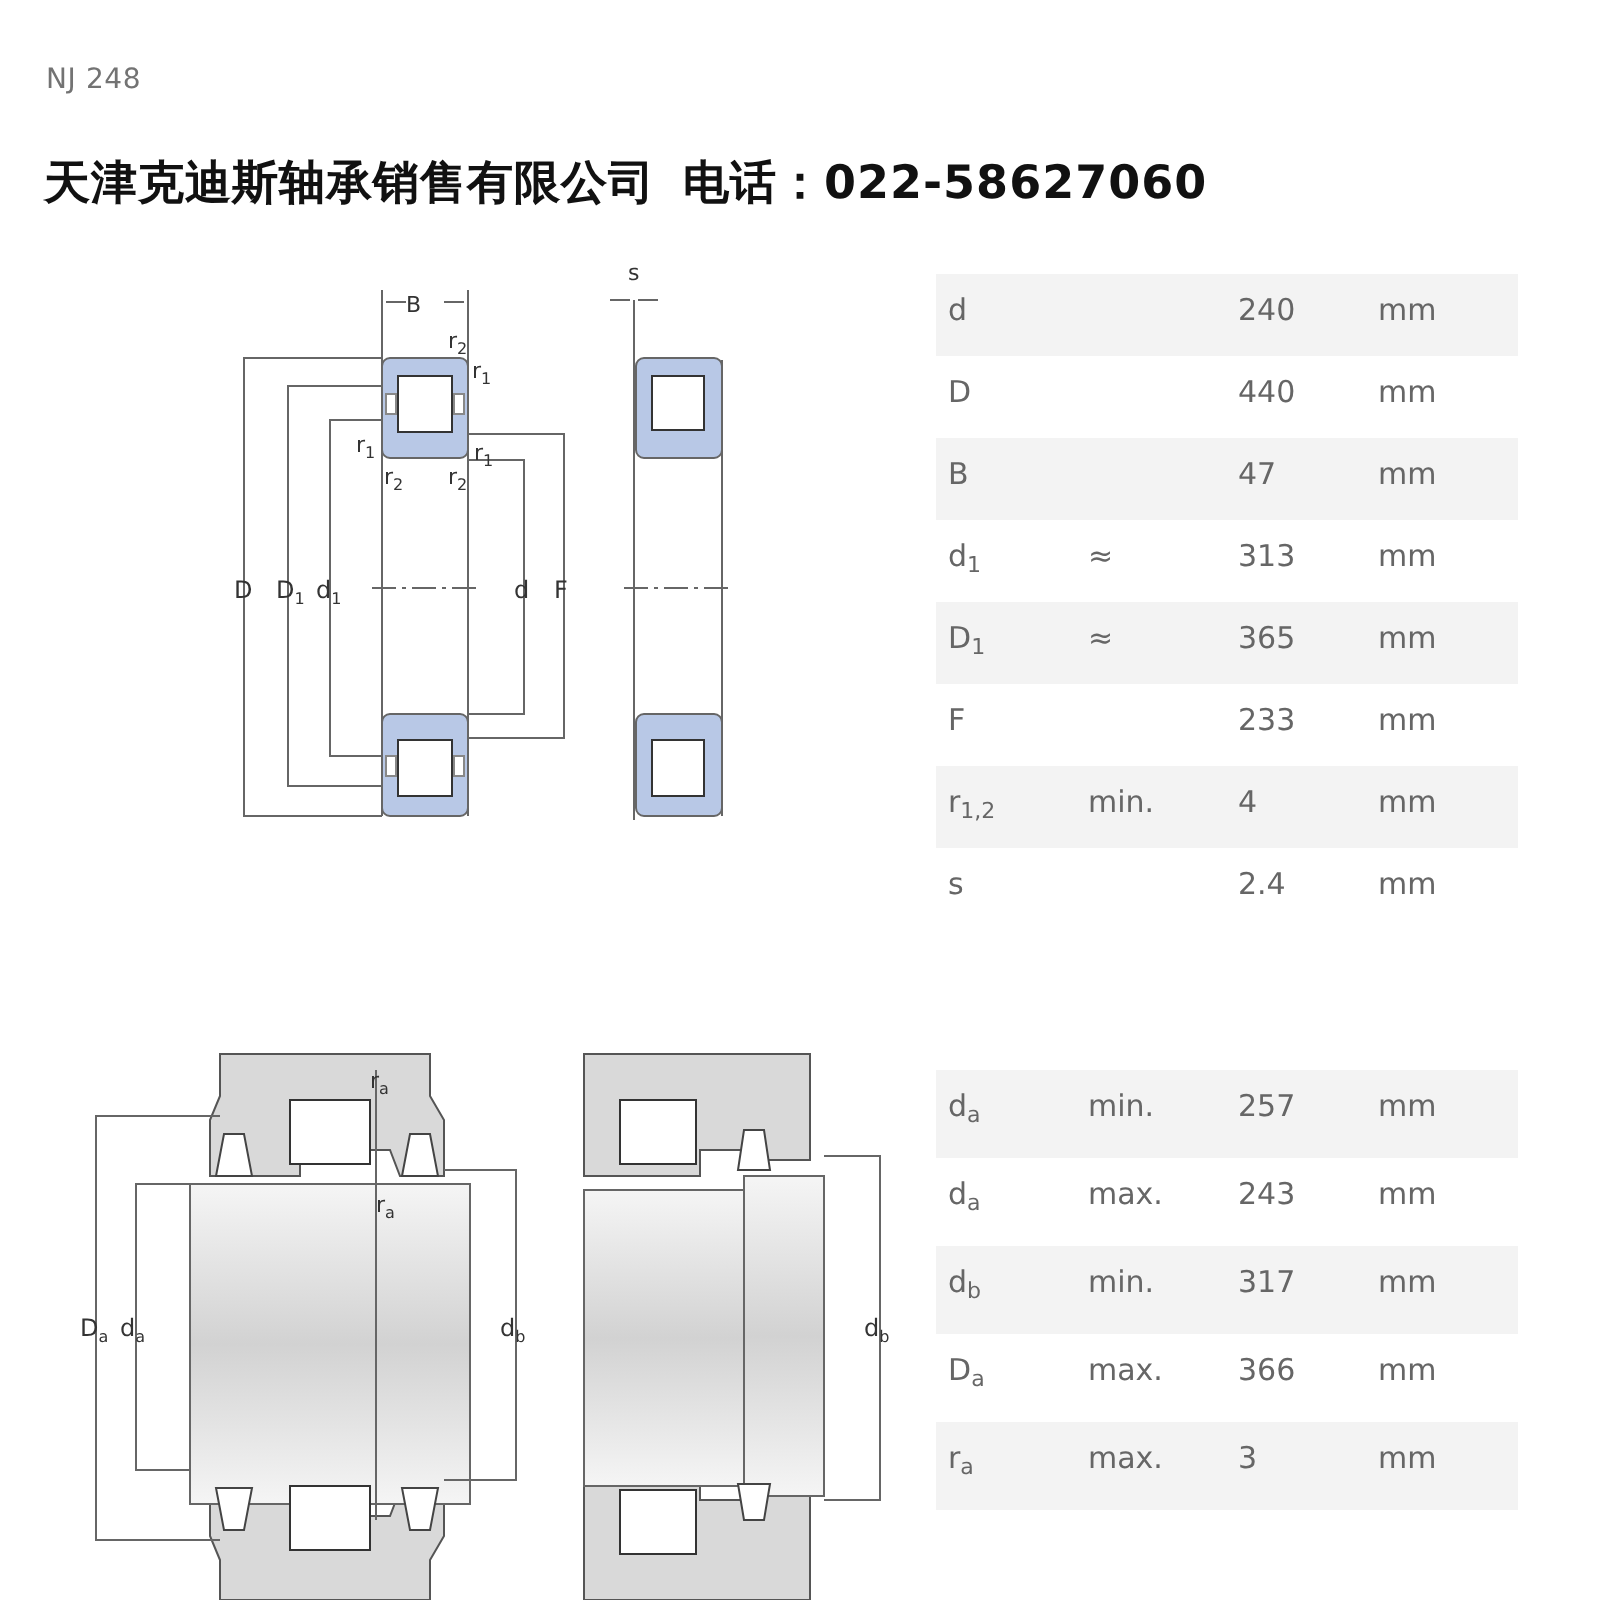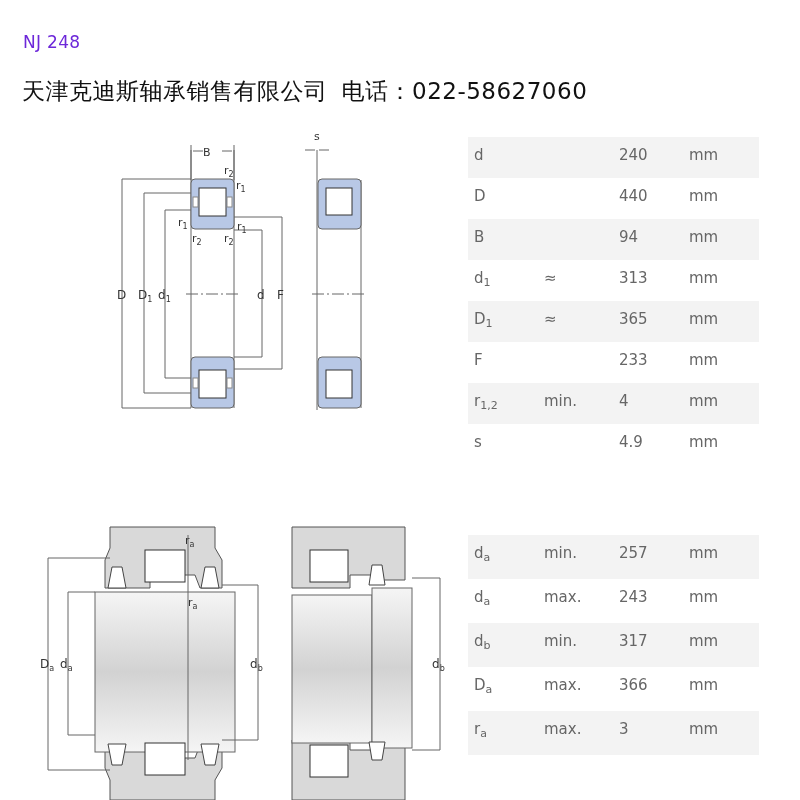--- a/index.html
+++ b/index.html
@@ -1,19 +1,19 @@
 <!DOCTYPE html>
 <html><head>
 <meta charset="utf-8">
 <style>
   html, body { margin:0; padding:0; }
   body { width:800px; height:800px; background:#ffffff; position:relative; overflow:hidden;
          font-family:"DejaVu Sans", sans-serif; color:#555; }
-  .title { position:absolute; left:23px; top:32px; font-size:17px; color:#6d28d9; font-weight:500; letter-spacing:0.3px; }
-  .company { position:absolute; left:22px; top:76px; font-size:23px; font-weight:normal; color:#111; letter-spacing:0.5px; white-space:nowrap; }
+  .title { position:absolute; left:23px; top:32px; font-size:14px; color:#737373; font-weight:500; letter-spacing:0.3px; }
+  .company { position:absolute; left:22px; top:76px; font-size:23px; font-weight:bold; color:#111; letter-spacing:0.5px; white-space:nowrap; }
   .company .phone { margin-left:14px; }
   .spec-table { position:absolute; left:468px; width:291px; }
   .spec-row { position:relative; height:41px; }
   .spec-row.shade { background:#f3f3f3; }
   .spec-row span { position:absolute; top:9px; font-size:15px; color:#666; }
   .c-sym { left:6px; }
   .c-qual { left:76px; }
   .c-val { left:151px; }
   .c-unit { left:221px; }
   sub { font-size:11px; vertical-align:-3px; }
@@ -141,21 +141,21 @@
   </div>
   <div class="spec-row">
     <span class="c-sym"><span style="position:static">D</span></span>
     <span class="c-qual"></span>
     <span class="c-val">440</span>
     <span class="c-unit">mm</span>
   </div>
   <div class="spec-row shade">
     <span class="c-sym"><span style="position:static">B</span></span>
     <span class="c-qual"></span>
-    <span class="c-val">94</span>
+    <span class="c-val">47</span>
     <span class="c-unit">mm</span>
   </div>
   <div class="spec-row">
     <span class="c-sym"><span style="position:static">d</span><sub>1</sub></span>
     <span class="c-qual">≈</span>
     <span class="c-val">313</span>
     <span class="c-unit">mm</span>
   </div>
   <div class="spec-row shade">
     <span class="c-sym"><span style="position:static">D</span><sub>1</sub></span>
@@ -171,21 +171,21 @@
   </div>
   <div class="spec-row shade">
     <span class="c-sym"><span style="position:static">r</span><sub>1,2</sub></span>
     <span class="c-qual">min.</span>
     <span class="c-val">4</span>
     <span class="c-unit">mm</span>
   </div>
   <div class="spec-row">
     <span class="c-sym"><span style="position:static">s</span></span>
     <span class="c-qual"></span>
-    <span class="c-val">4.9</span>
+    <span class="c-val">2.4</span>
     <span class="c-unit">mm</span>
   </div>
 </div>
 
 <div class="spec-table" style="top:535px">
   <div class="spec-row shade" style="height:44px">
     <span class="c-sym"><span style="position:static">d</span><sub>a</sub></span>
     <span class="c-qual">min.</span>
     <span class="c-val">257</span>
     <span class="c-unit">mm</span>

